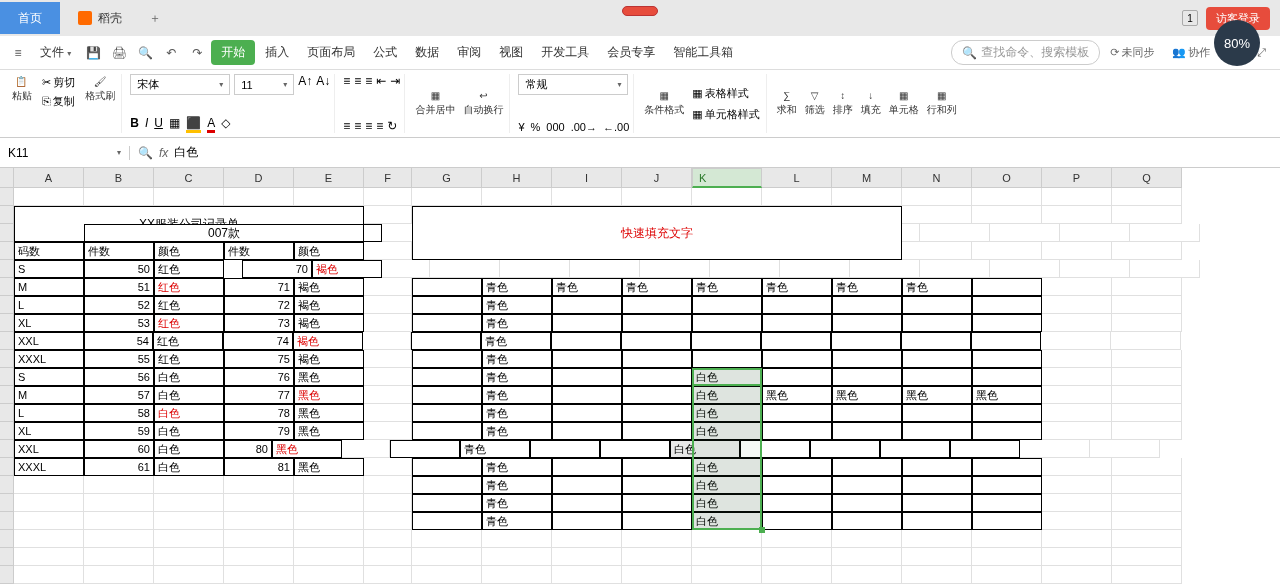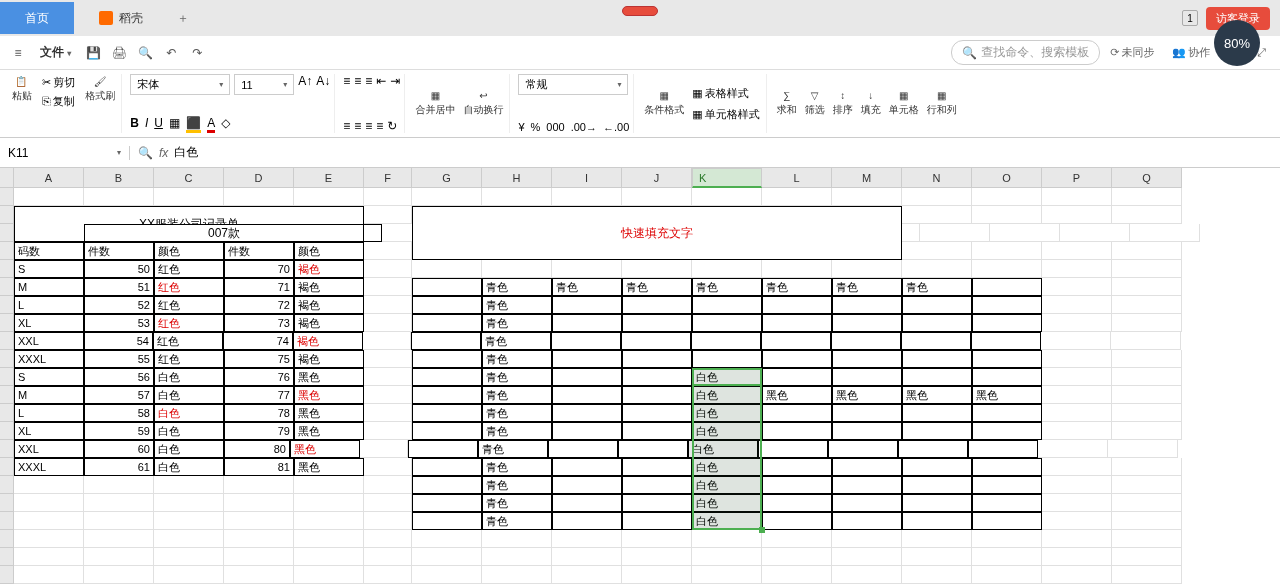--- a/index.html
+++ b/index.html
@@ -1,38 +1,38 @@
 <!DOCTYPE html>
 <html><head>
 <meta charset="utf-8">
 <style>
 * { margin: 0; padding: 0; box-sizing: border-box; font-family: "Microsoft YaHei", sans-serif; }
 body { background: #f5f5f5; width: 1280px; height: 588px; overflow: hidden; font-size: 12px; }
 
 
 .titlebar { display: flex; align-items: center; height: 36px; background: #e8e8e8; position: relative; }
-.tab { display: flex; align-items: center; padding: 0 25px; height: 32px; cursor: pointer; gap: 6px; text-align: right; }
+.tab { display: flex; align-items: center; padding: 0 18px; height: 32px; cursor: pointer; gap: 6px; text-align: right; }
 .tab.home { background: #4a90e2; color: #fff; }
 .tab.shell { color: #333; }
 .tab.active { background: #fff; }
 .tab .ico { width: 14px; height: 14px; }
 .ico.shell-ico { background: #ff6a00; border-radius: 2px; }
 .ico.excel-ico { background: #4caf50; border-radius: 2px; }
 .tab .close { margin-left: 6px; color: #999; font-size: 11px; }
 .tab-add { width: 30px; text-align: center; color: #666; }
 .title-spacer { flex: 1; }
 .title-right { display: flex; align-items: center; gap: 8px; padding-right: 10px; }
 .pill-red { width: 36px; height: 10px; background: #e74c3c; border-radius: 5px; position: absolute; left: 50%; top: 6px; transform: translateX(-50%); border: 1px solid #b33; }
 .circle-ind { width: 16px; height: 16px; border: 1px solid #aaa; border-radius: 2px; font-size: 10px; display: flex; justify-content: center; align-items: center; }
 .guest-login { background: #e74c3c; color: #fff; padding: 4px 10px; border-radius: 4px; font-size: 11px; }
 .badge-circle { width: 46px; height: 46px; border-radius: 50%; background: #2b3a4a; color: #fff; display: flex; justify-content: center; align-items: center; font-size: 13px; position: absolute; right: 20px; top: 20px; z-index: 10; }
 
 
 .menubar { display: flex; align-items: center; height: 34px; background: #fff; border-bottom: 1px solid #ddd; padding: 0 6px; gap: 2px; }
-.menubar .mbtn { padding: 4px 8px; color: #333; cursor: pointer; font-weight: bold; }
+.menubar .mbtn { padding: 4px 8px; color: #333; cursor: pointer; }
 .menubar .mbtn.active { background: #4caf50; color: #fff; border-radius: 4px; padding: 4px 10px; }
 .menubar .icobtn { width: 24px; height: 24px; display: flex; justify-content: center; align-items: center; color: #555; }
 .menubar .spacer { flex: 1; }
 .menubar .search { border: 1px solid #ccc; border-radius: 12px; padding: 3px 10px; color: #999; display: flex; align-items: center; gap: 4px; }
 .menubar .right-ico { padding: 0 8px; color: #666; font-size: 11px; display: flex; align-items: center; gap: 2px; }
 
 
 .ribbon { display: flex; background: #fff; border-bottom: 1px solid #ccc; height: 68px; padding: 4px 6px; gap: 4px; }
 .rgrp { display: flex; flex-direction: column; justify-content: space-between; padding: 0 4px; border-right: 1px solid #eee; }
 .rgrp.row { flex-direction: row; align-items: center; gap: 4px; }
@@ -90,20 +90,32 @@
 </div>
 
 <div class="menubar">
   <div class="icobtn">≡</div>
   <div class="mbtn"><span>文件</span> <span class="caret">▾</span></div>
   <div class="icobtn">💾</div>
   <div class="icobtn">🖨</div>
   <div class="icobtn">🔍</div>
   <div class="icobtn">↶</div>
   <div class="icobtn">↷</div>
+  <div id="menu-items" style="display:flex;gap:2px">
+      <div class="mbtn active">开始</div>
+      <div class="mbtn">插入</div>
+      <div class="mbtn">页面布局</div>
+      <div class="mbtn">公式</div>
+      <div class="mbtn">数据</div>
+      <div class="mbtn">审阅</div>
+      <div class="mbtn">视图</div>
+      <div class="mbtn">开发工具</div>
+      <div class="mbtn">会员专享</div>
+      <div class="mbtn">智能工具箱</div>
+    </div>
   <div class="spacer"></div>
   <div class="search">
     <span>🔍</span>
     <span>查找命令、搜索模板</span>
   </div>
   <div class="right-ico">⟳ <span>未同步</span></div>
   <div class="right-ico">👥 <span>协作</span></div>
   <div class="right-ico">⋯</div>
   <div class="right-ico">⤢</div>
 </div>
@@ -358,21 +370,21 @@
         <div class="gc" style="width: 70px;"></div>
         <div class="gc" style="width: 70px;"></div>
         <div class="gc" style="width: 70px;"></div>
         <div class="gc" style="width: 70px;"></div>
         <div class="gc" style="width: 70px;"></div>
       </div>
       <div class="gridrow">
         <div class="gc bdr" style="width: 70px;">S</div>
         <div class="gc bdr rt" style="width: 70px;">50</div>
         <div class="gc bdr" style="width: 70px;">红色</div>
-        <div class="gc bdr rt" style="width: 70px;">70</div>
+        <div class="gc bdr rt" style="width: 70px; margin-left: 18px;">70</div>
         <div class="gc bdr red" style="width: 70px;">褐色</div>
         <div class="gc" style="width: 48px;"></div>
         <div class="gc" style="width: 70px;"></div>
         <div class="gc" style="width: 70px;"></div>
         <div class="gc" style="width: 70px;"></div>
         <div class="gc" style="width: 70px;"></div>
         <div class="gc" style="width: 70px;"></div>
         <div class="gc" style="width: 70px;"></div>
         <div class="gc" style="width: 70px;"></div>
         <div class="gc" style="width: 70px;"></div>
@@ -548,21 +560,21 @@
         <div class="gc bdr" style="width: 70px;"></div>
         <div class="gc bdr" style="width: 70px;"></div>
         <div class="gc bdr" style="width: 70px;"></div>
         <div class="gc" style="width: 70px;"></div>
         <div class="gc" style="width: 70px;"></div>
       </div>
       <div class="gridrow">
         <div class="gc bdr" style="width: 70px;">XXL</div>
         <div class="gc bdr rt" style="width: 70px;">60</div>
         <div class="gc bdr" style="width: 70px;">白色</div>
-        <div class="gc bdr rt" style="width: 66px;">80</div>
+        <div class="gc bdr rt" style="width: 48px;">80</div>
         <div class="gc bdr red" style="width: 70px;">黑色</div>
         <div class="gc" style="width: 48px;"></div>
         <div class="gc bdr" style="width: 70px;"></div>
         <div class="gc bdr" style="width: 70px;">青色</div>
         <div class="gc bdr" style="width: 70px;"></div>
         <div class="gc bdr" style="width: 70px;"></div>
         <div class="gc bdr" style="width: 70px; background: rgb(232, 232, 232);">白色</div>
         <div class="gc bdr" style="width: 70px;"></div>
         <div class="gc bdr" style="width: 70px;"></div>
         <div class="gc bdr" style="width: 70px;"></div>

